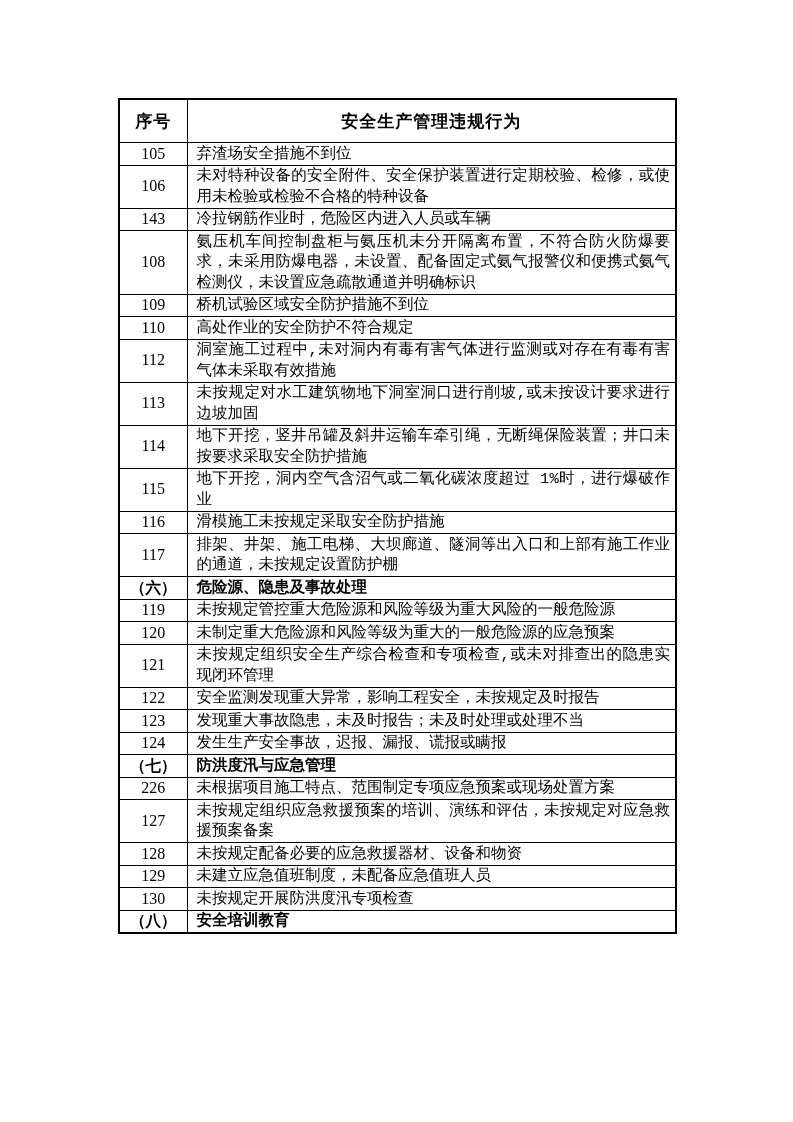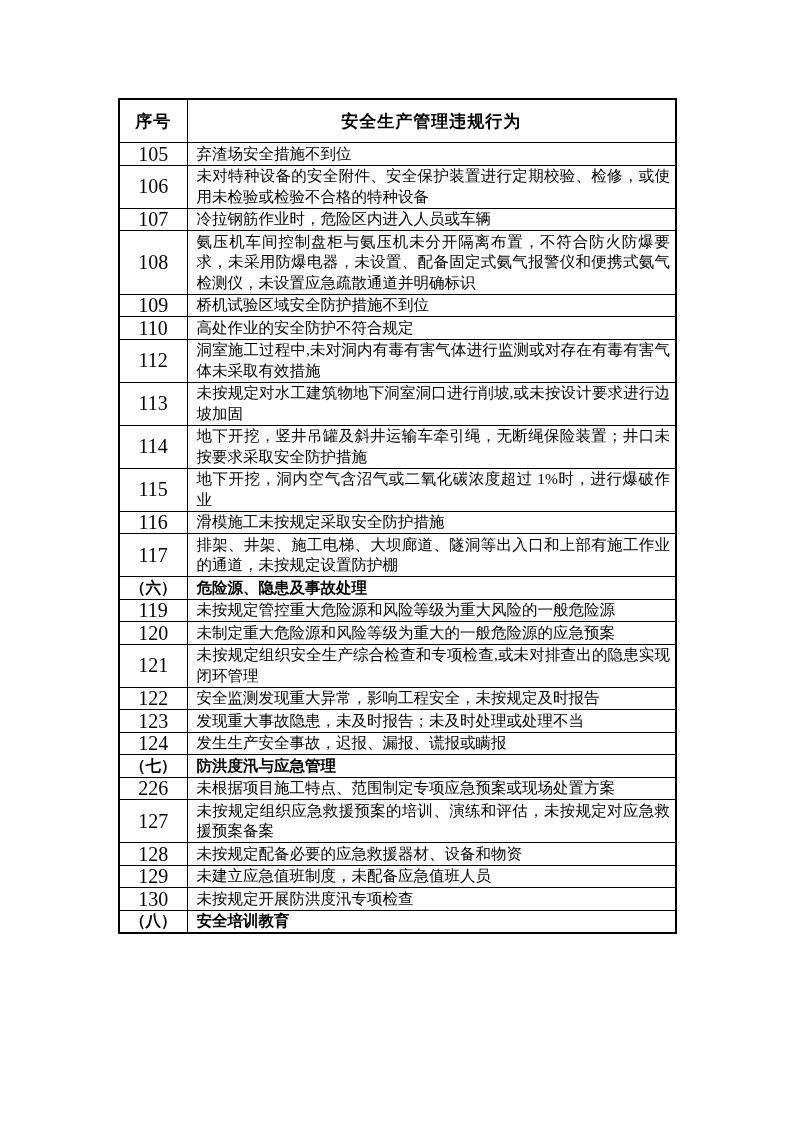--- a/index.html
+++ b/index.html
@@ -34,30 +34,31 @@
   }
   .vio-table th {
     font-size: 17px;
     font-weight: bold;
     text-align: center;
     height: 42px;
     padding: 0;
     letter-spacing: 1px;
   }
   .vio-table td.num {
-    font-size: 20px;
+    font-size: 16px;
     text-align: center;
     padding: 0;
     line-height: 20.5px;
   }
   .vio-table td.desc {
     font-size: 15.5px;
     text-align: justify;
     padding: 0.5px 5px 0.5px 9px;
     line-height: 20.5px;
+    font-family: Liberation Mono, monospace;
   }
   .vio-table tr.section td.num,
   .vio-table tr.section td.desc {
     font-weight: bold;
     font-size: 15.5px;
   }
 </style>
 </head>
 <body>
 
@@ -76,21 +77,21 @@
     <tbody id="tbody">
         <tr>
           <td class="num">105</td>
           <td class="desc">弃渣场安全措施不到位</td>
         </tr>
         <tr>
           <td class="num">106</td>
           <td class="desc">未对特种设备的安全附件、安全保护装置进行定期校验、检修，或使用未检验或检验不合格的特种设备</td>
         </tr>
         <tr>
-          <td class="num">107</td>
+          <td class="num">143</td>
           <td class="desc">冷拉钢筋作业时，危险区内进入人员或车辆</td>
         </tr>
         <tr>
           <td class="num">108</td>
           <td class="desc">氨压机车间控制盘柜与氨压机未分开隔离布置，不符合防火防爆要求，未采用防爆电器，未设置、配备固定式氨气报警仪和便携式氨气检测仪，未设置应急疏散通道并明确标识</td>
         </tr>
         <tr>
           <td class="num">109</td>
           <td class="desc">桥机试验区域安全防护措施不到位</td>
         </tr>

